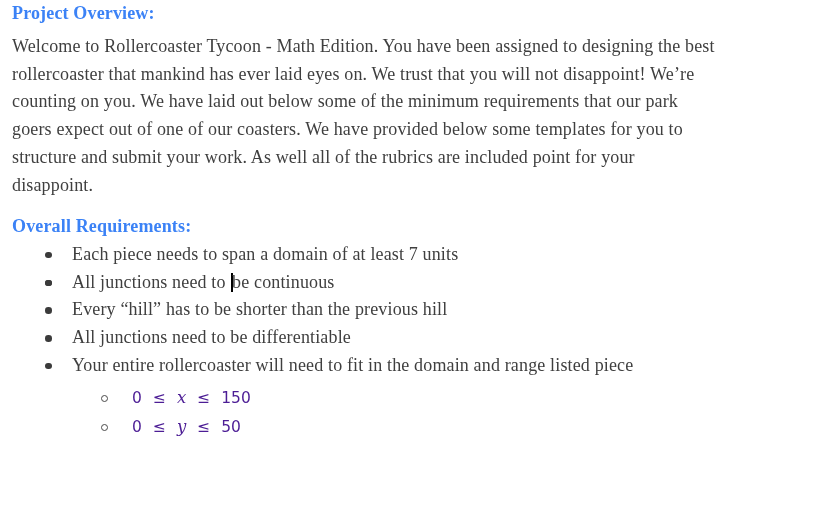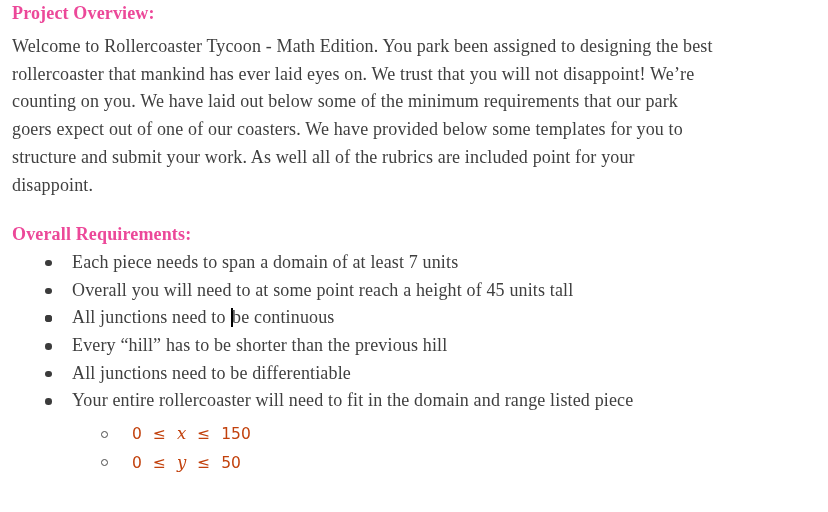--- a/index.html
+++ b/index.html
@@ -19,24 +19,24 @@
     box-sizing: border-box;
     font-family: "Liberation Serif", "DejaVu Serif", serif;
     font-size: 18px;
     line-height: 27.7px;
     letter-spacing: 0.15px;
     color: #3f3f3f;
     cursor: text;
   }
   .h {
     font-weight: bold;
-    color: #ec4899;
+    color: #3b82f6;
   }
   .h1 { line-height: 26px; margin-bottom: 7px; }
-  .h2 { margin-top: 22px; }
+  .h2 { margin-top: 14px; }
   .line { white-space: nowrap; }
   .bullet {
     position: relative;
     white-space: nowrap;
   }
   .bullet.l1 { padding-left: 60px; }
   .bullet.l2 { padding-left: 120px; }
   .marker {
     position: absolute;
     box-sizing: border-box;
@@ -59,60 +59,56 @@
     height: 19px;
     background: #000000;
     vertical-align: -4px;
     margin-left: 1px;
     margin-right: -1px;
   }
   .eq {
     font-family: "DejaVu Sans", sans-serif;
     font-size: 15.5px;
     letter-spacing: 0;
-    color: #c2410c;
+    color: #4c1d95;
   }
   .eq .tok { display: inline-block; }
   .eq .tok + .tok { margin-left: 11px; }
   .eq .var {
     font-family: "DejaVu Serif", serif;
     font-style: italic;
     font-size: 16.5px;
   }
   .sub-group { margin-top: 5px; }
 </style>
 </head>
 <body>
 
 <div class="doc">
 
   <div class="h h1">Project Overview:</div>
 
   <div>
-    <div class="line">Welcome to Rollercoaster Tycoon - Math Edition. You park been assigned to designing the best</div>
+    <div class="line">Welcome to Rollercoaster Tycoon - Math Edition. You have been assigned to designing the best</div>
     <div class="line">rollercoaster that mankind has ever laid eyes on. We trust that you will not disappoint! We’re</div>
     <div class="line">counting on you. We have laid out below some of the minimum requirements that our park</div>
     <div class="line">goers expect out of one of our coasters. We have provided below some templates for you to</div>
     <div class="line">structure and submit your work. As well all of the rubrics are included point for your</div>
     <div class="line">disappoint.</div>
   </div>
 
   <div class="h h2">Overall Requirements:</div>
 
   <div>
 
     <div class="bullet l1">
       <span class="marker"></span>
       <span>Each piece needs to span a domain of at least 7 units</span>
     </div>
 
-    <div class="bullet l1">
-      <span class="marker"></span>
-      <span>Overall you will need to at some point reach a height of 45 units tall</span>
-    </div>
 
     <div class="bullet l1">
       <span class="marker"></span>
     </div>
 
     <div class="bullet l1">
       <span class="marker"></span>
       <span><span>All junctions need to </span><span class="caret"></span><span>be continuous</span></span>
     </div>
 

